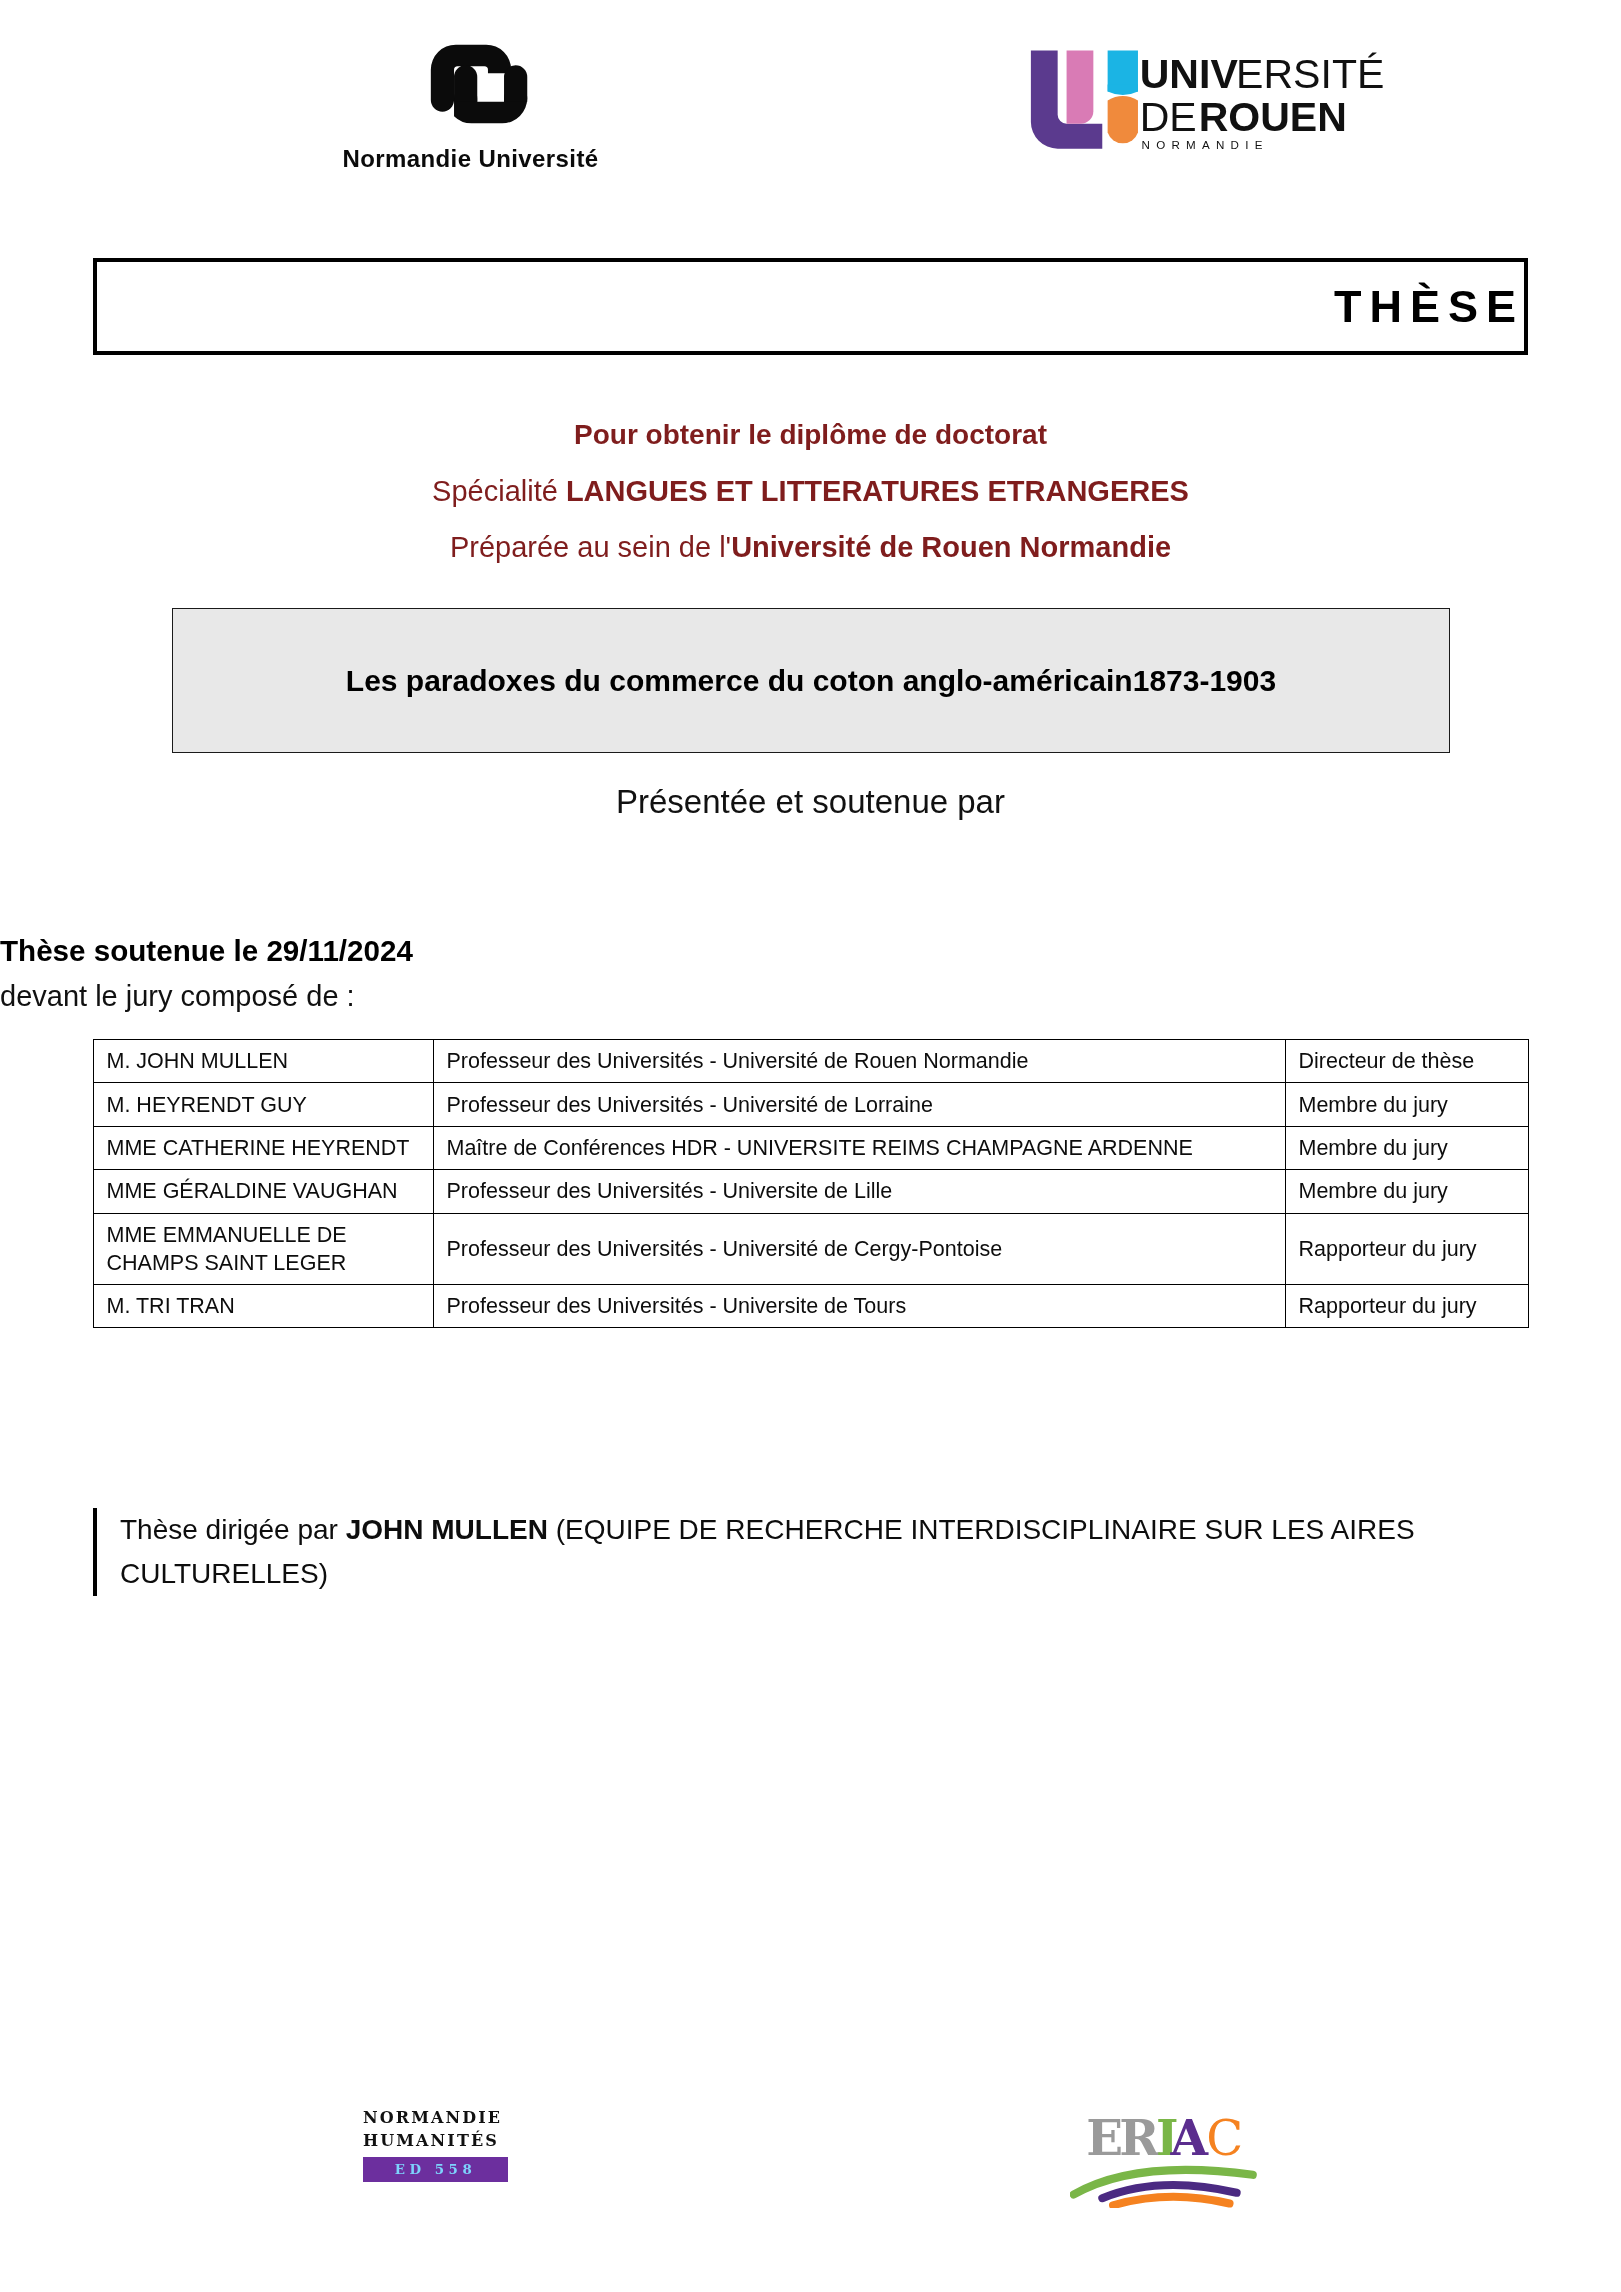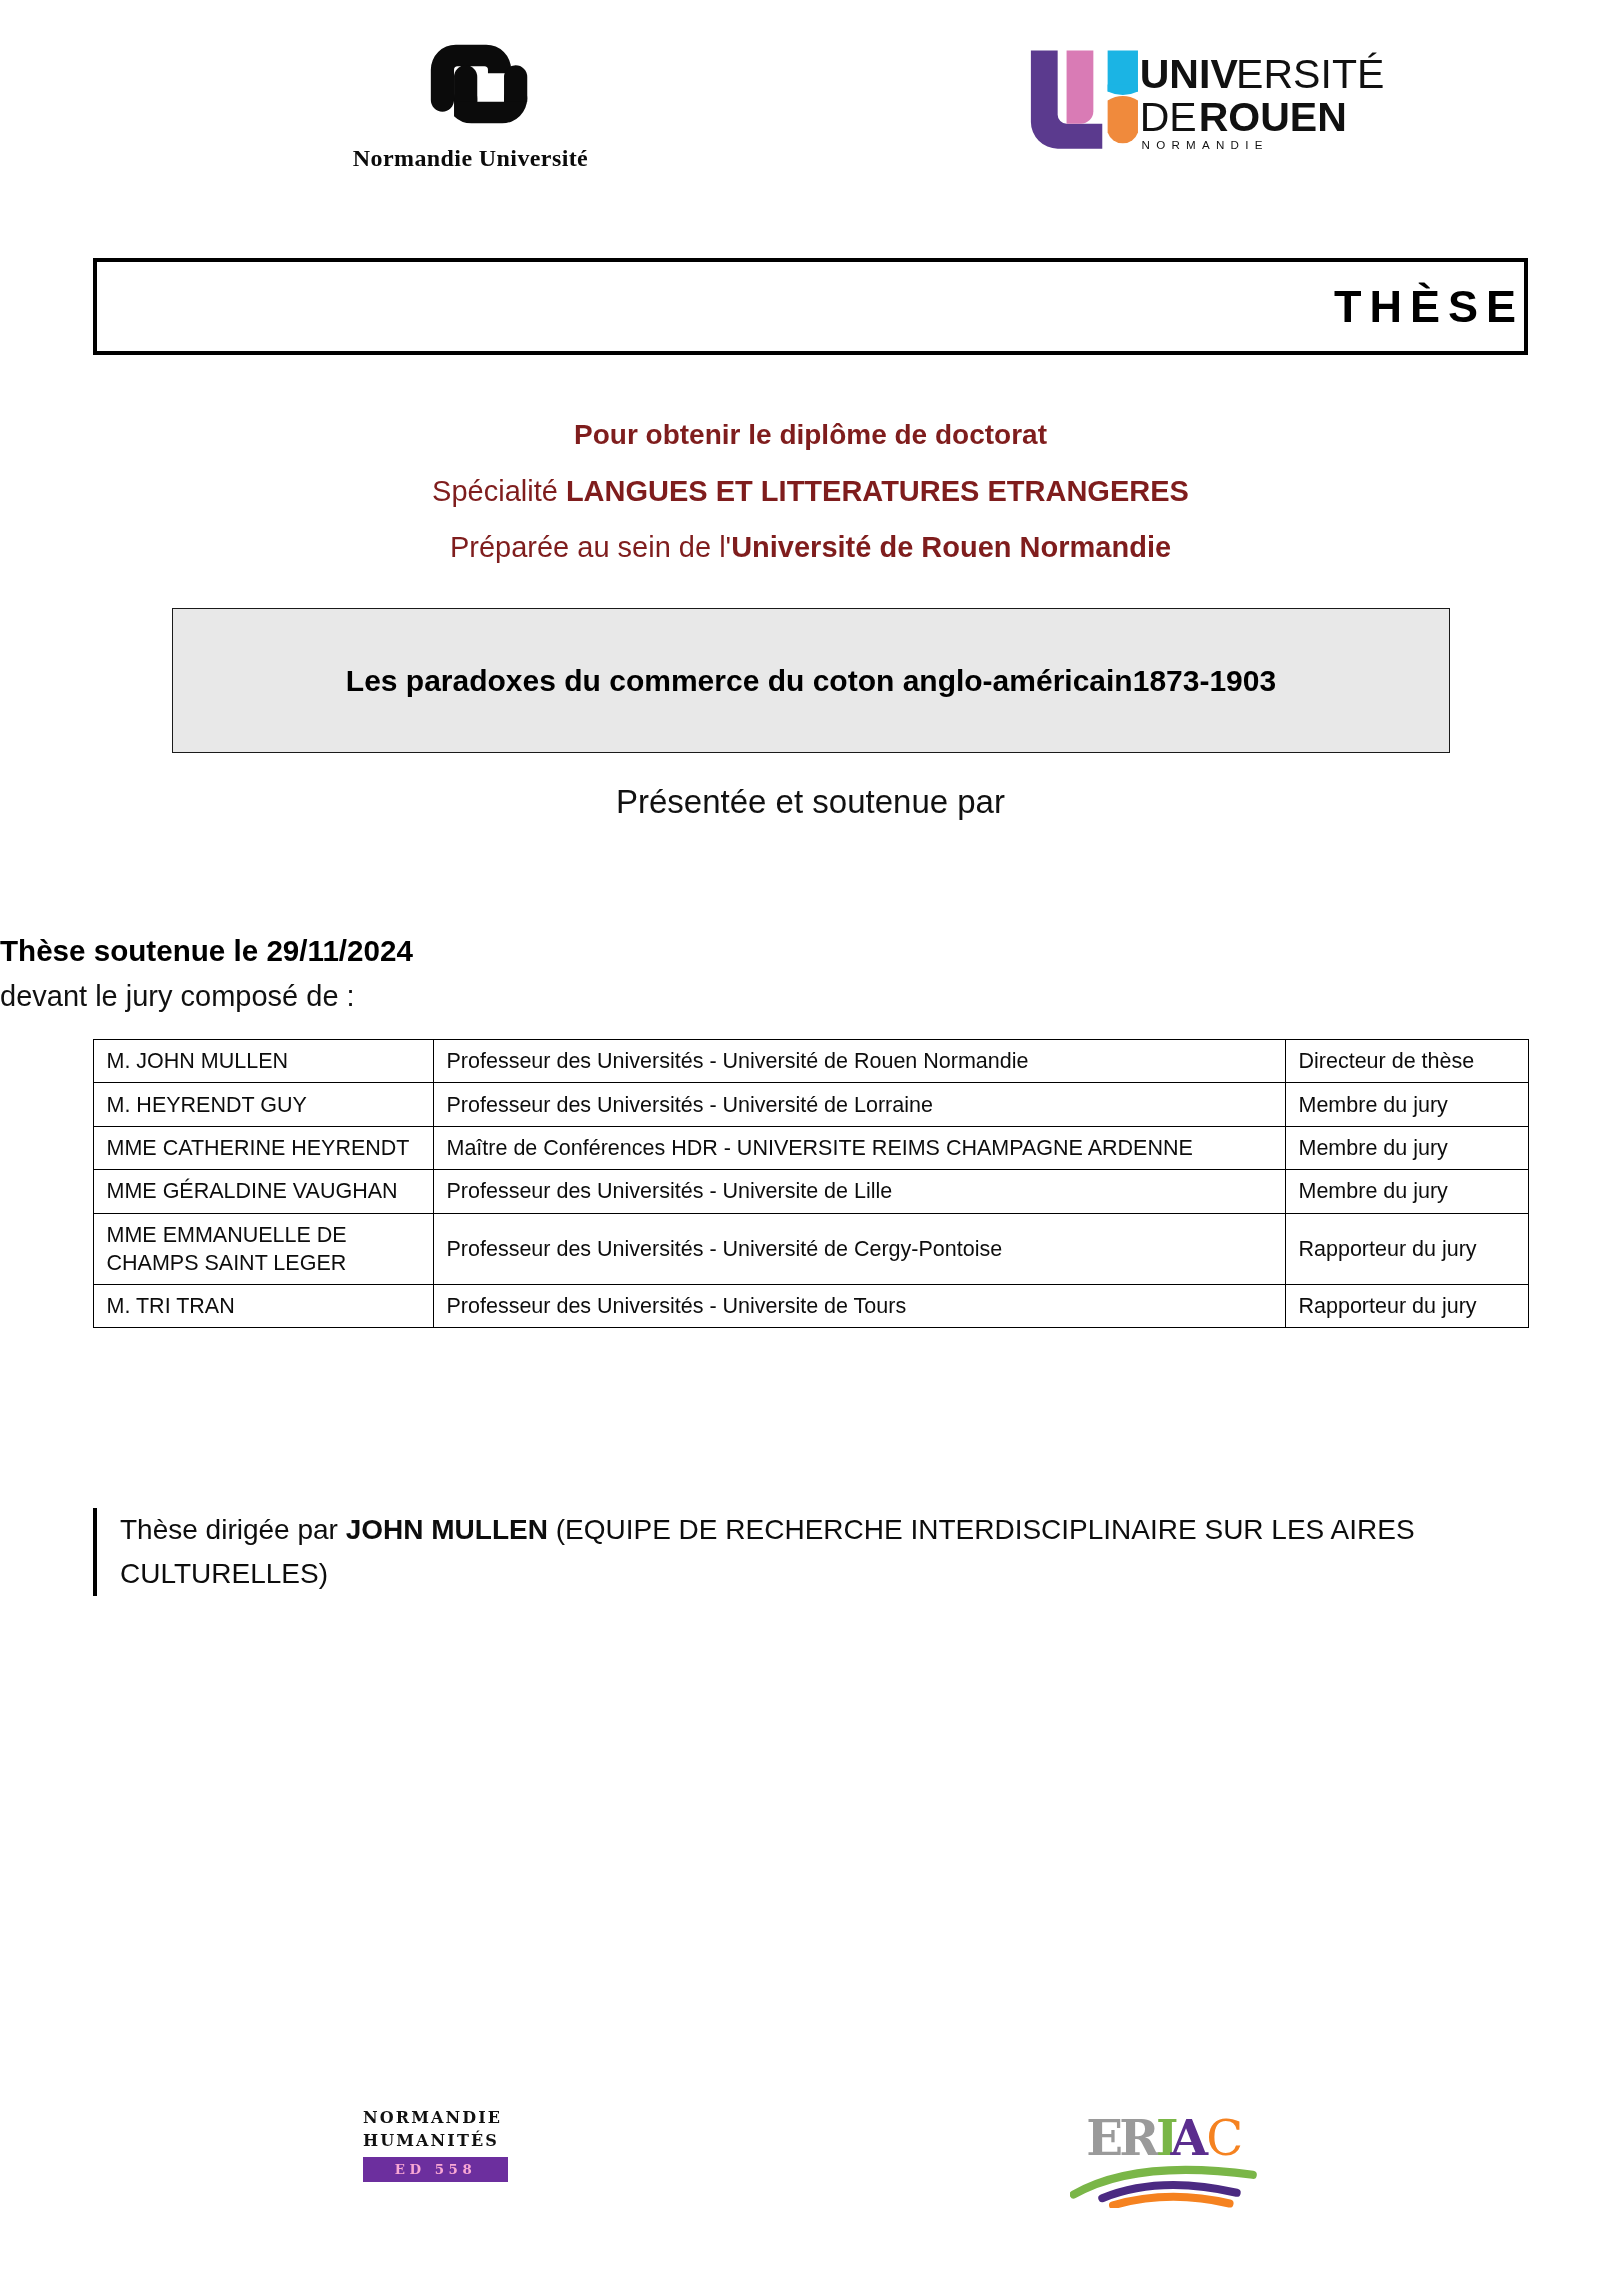--- a/index.html
+++ b/index.html
@@ -33,21 +33,21 @@
     text-align: center;
   }
   .nu-mark {
     width: 136px;
     height: 100px;
     margin: 0 auto;
     display: block;
   }
   .nu-word {
     margin-top: 10.7px;
-    font-family: Liberation Serif, serif;
+    font-family: Liberation Sans, sans-serif;
     font-weight: bold;
     font-size: 24px;
     letter-spacing: 0.4px;
     color: #0b0b0b;
   }
 
   .ur-logo {
     position: absolute;
     left: 1025px;
     top: 38px;
@@ -211,21 +211,21 @@
     font-size: 16px;
     letter-spacing: 2.1px;
     line-height: 23px;
     color: #111111;
   }
   .nh-bar {
     margin-top: 4.5px;
     width: 145px;
     height: 25px;
     background: #6c2f9e;
-    color: #f9a8d4;
+    color: #7dd3fc;
     font-family: "DejaVu Serif", serif;
     font-weight: bold;
     font-size: 13.4px;
     letter-spacing: 4.5px;
     display: flex;
     align-items: center;
     justify-content: center;
   }
 
   .eriac-logo {

